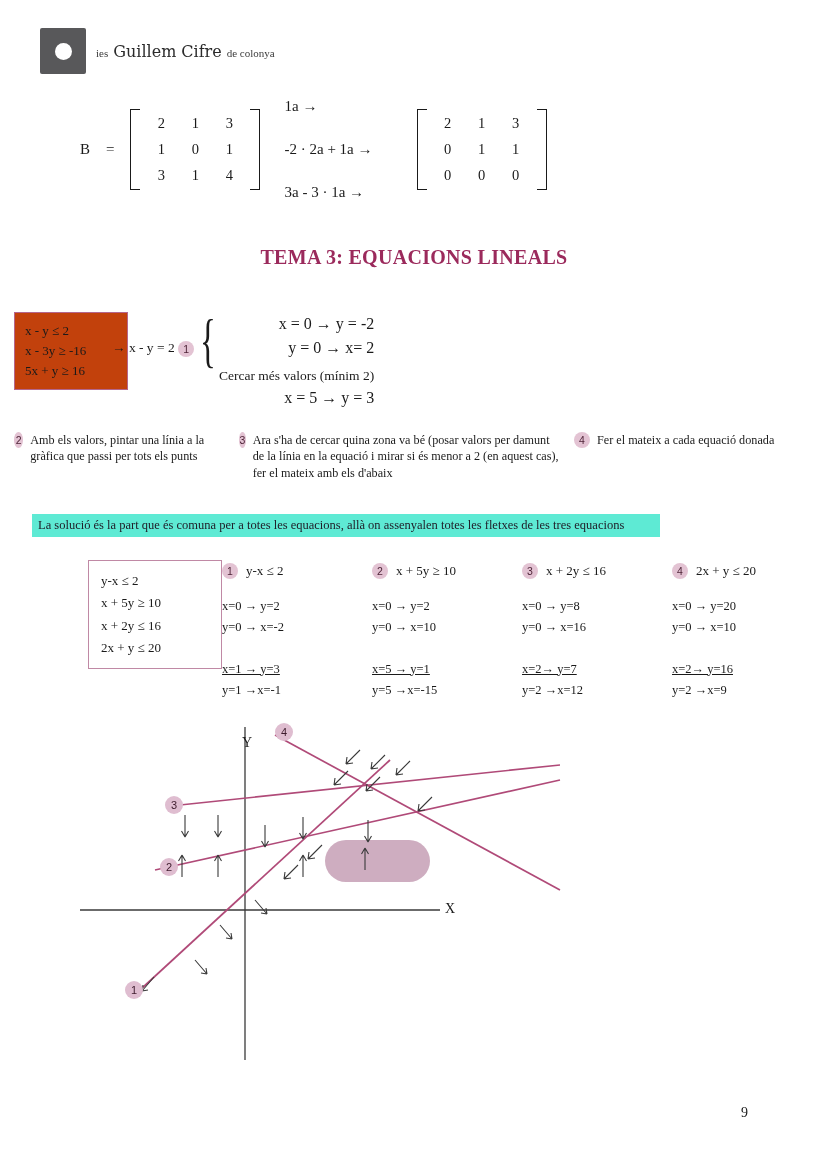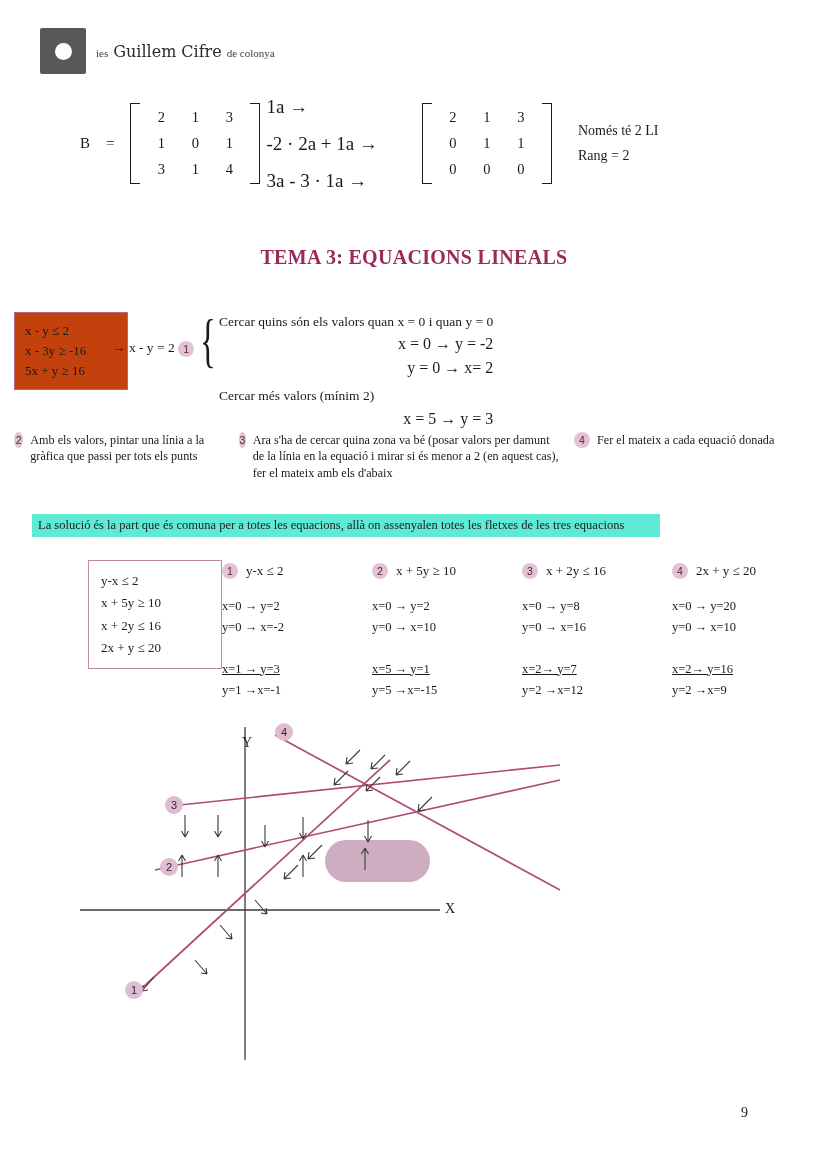--- a/index.html
+++ b/index.html
@@ -80,25 +80,25 @@
   .bracket .bar.right { border-right: 1.4px solid #1a1a1a; }
   .mgrid {
     display: grid;
     grid-template-columns: repeat(3, 34px);
     row-gap: 9px;
     padding: 6px 4px;
     text-align: center;
     font-size: 14.5px;
   }
   .ops {
-    margin-left: 6px;
+    margin-left: 24px;
     display: flex;
     flex-direction: column;
-    row-gap: 20px;
-    font-size: 19px;
+    row-gap: 26px;
+    font-size: 15px;
     padding: 6px 0;
   }
   .ops div { height: 17px; line-height: 17px; white-space: nowrap; }
   .mx-spacer { width: 44px; }
   .rank-note {
     margin-left: 26px;
     font-size: 14px;
     line-height: 1.75;
   }
 
@@ -326,43 +326,38 @@
       <span>0</span>
       <span>1</span>
       <span>1</span>
       <span>0</span>
       <span>0</span>
       <span>0</span>
     </div>
     <div class="bar right"></div>
   </div>
 
-  <div class="rank-note">
-    <div>Només té 2 LI</div>
-    <div>Rang = 2</div>
-  </div>
 </div>
 
 <div class="tema-title">TEMA 3: EQUACIONS LINEALS</div>
 
 <div class="sys-box">
   <div>x - y ≤ 2</div>
   <div>x - 3y ≥ -16</div>
   <div>5x + y ≥ 16</div>
 </div>
 
 <div class="arrow-eq">
   <span>→ x - y = 2</span>
   <span class="badge">1</span>
 </div>
 
 <div class="brace">{</div>
 
 <div class="explain">
-  <div>Cercar quins són els valors quan x = 0 i quan y = 0</div>
   <div class="small">x = 0 → y = -2</div>
   <div class="small">y = 0 → x= 2</div>
   <div class="gap"></div>
   <div>Cercar més valors (mínim 2)</div>
   <div class="small">x = 5 → y = 3</div>
 </div>
 
 <div class="steps">
   <div class="step s1">
     <span class="badge">2</span>

